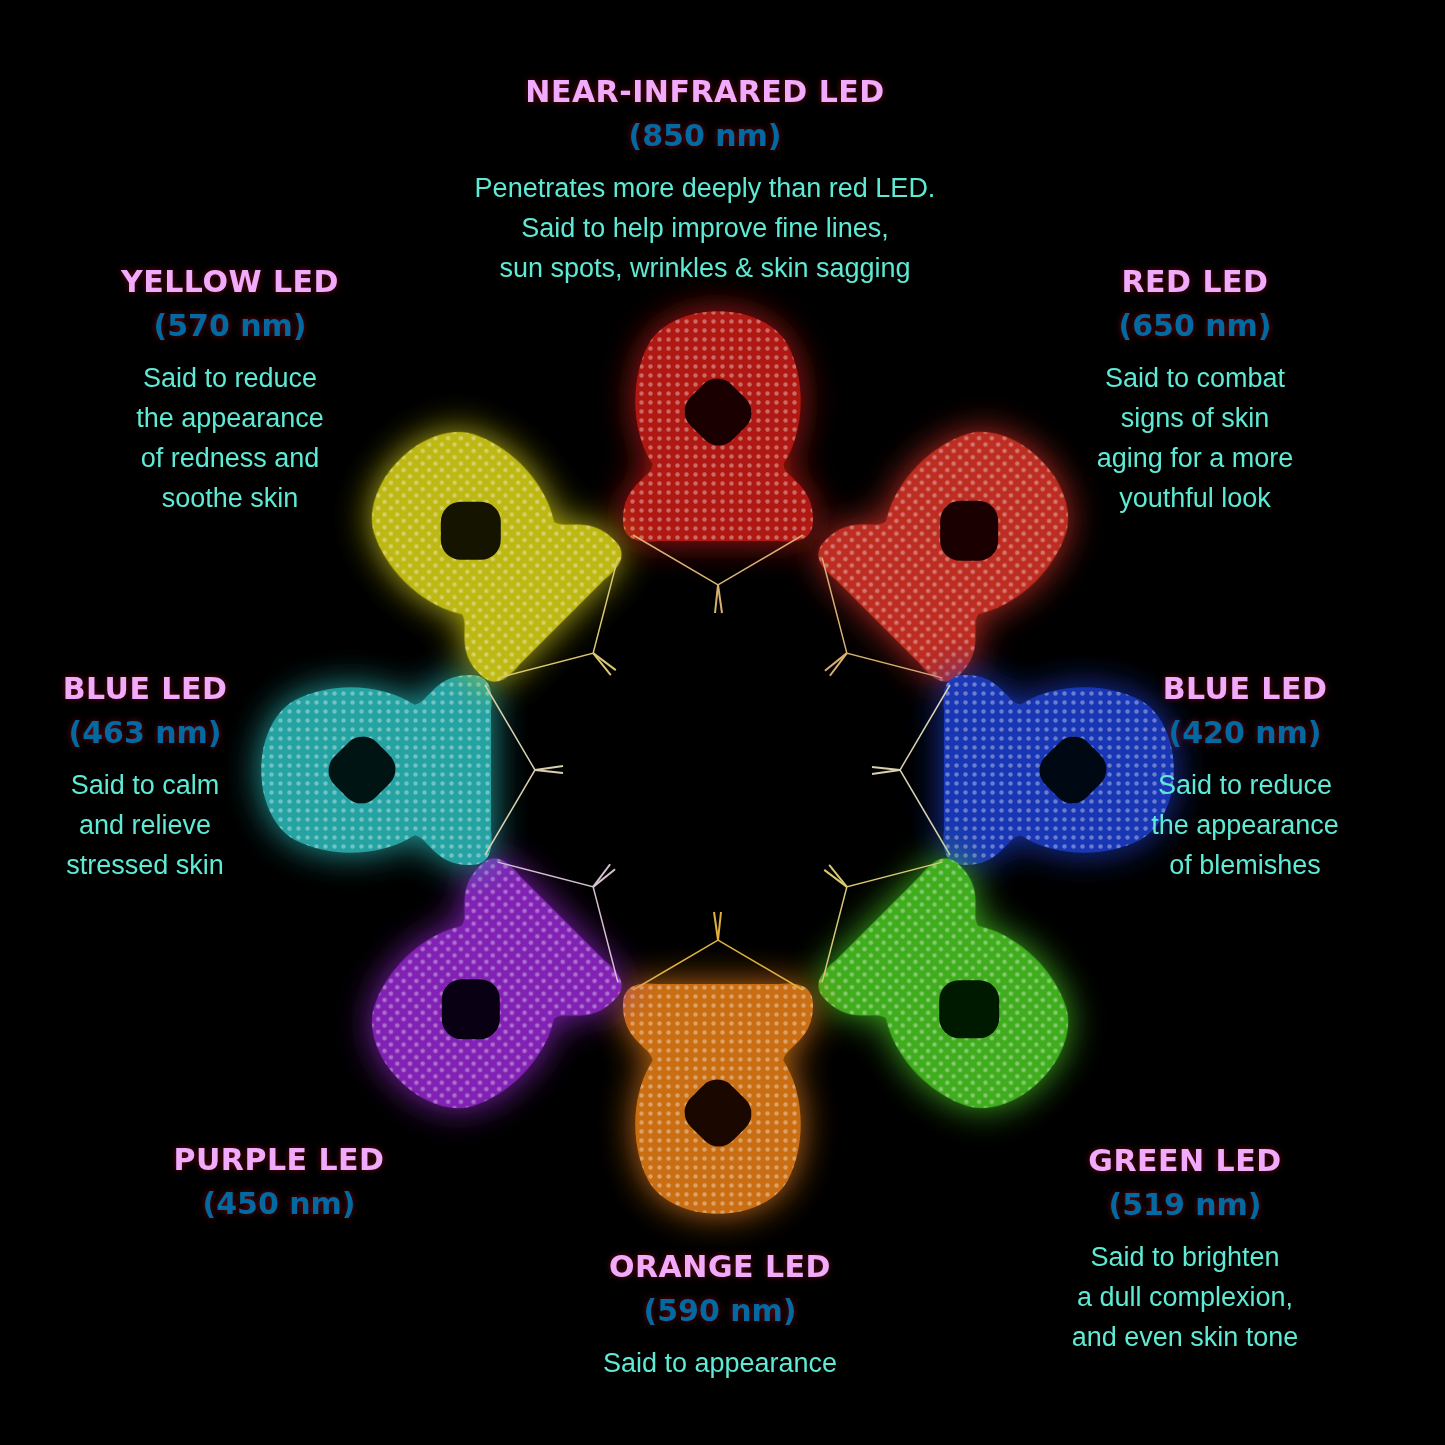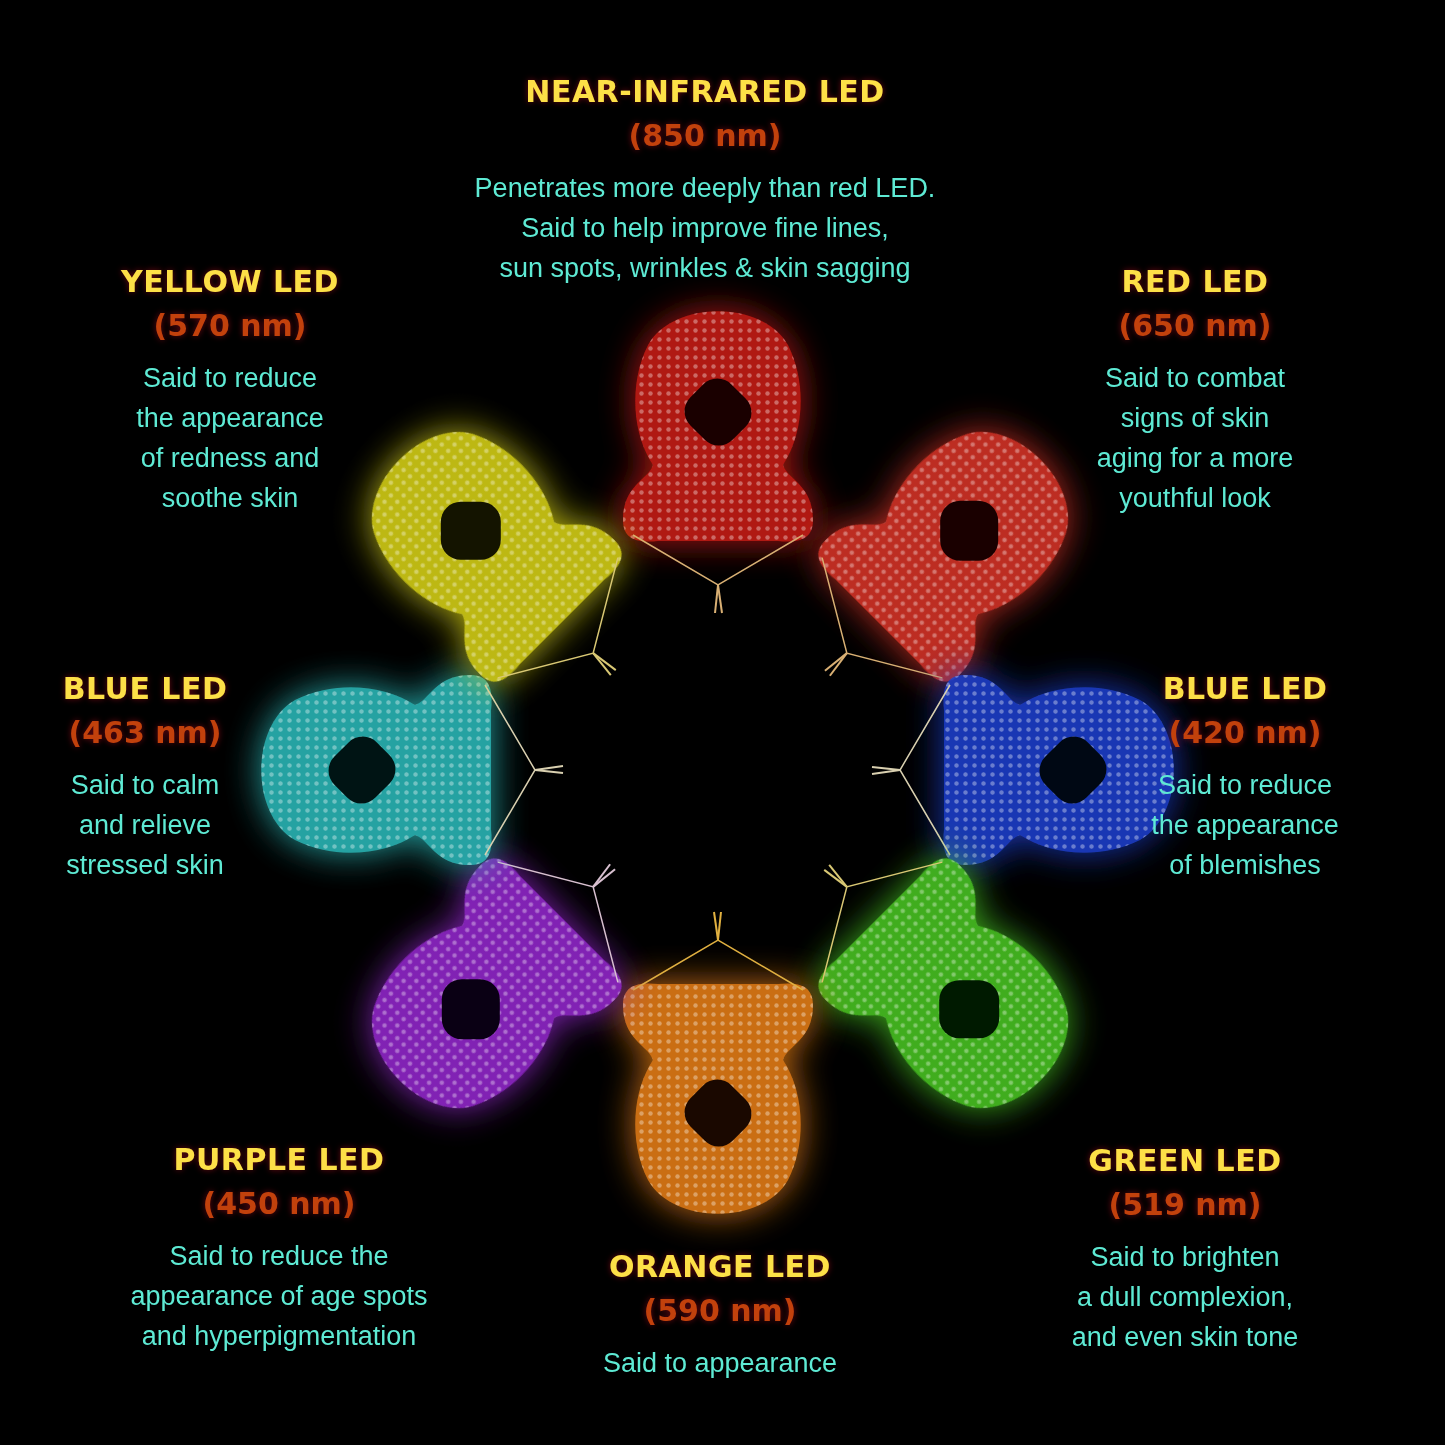--- a/index.html
+++ b/index.html
@@ -1,20 +1,20 @@
 <!DOCTYPE html>
 <html><head>
 <meta charset="utf-8">
 <style>
   html, body { margin: 0; padding: 0; background: #000; }
   body { width: 1445px; height: 1445px; position: relative; overflow: hidden; font-family: "DejaVu Sans", sans-serif; }
   .stage { position: absolute; left: 0; top: 0; width: 1445px; height: 1445px; background: #000; }
   .label { position: absolute; text-align: center; }
-  .label .title { color: #fde047; font-weight: bold; font-size: 30px; line-height: 44px; letter-spacing: 0.5px; text-shadow: 0 0 6px rgba(232,20,42,0.45); font-family: "DejaVu Sans", sans-serif; }
-  .label .wl { color: #c2410c; font-weight: bold; font-size: 30px; line-height: 44px; text-shadow: 0 0 6px rgba(232,20,42,0.45); }
+  .label .title { color: #f0abfc; font-weight: bold; font-size: 30px; line-height: 44px; letter-spacing: 0.5px; text-shadow: 0 0 6px rgba(232,20,42,0.45); font-family: "DejaVu Sans", sans-serif; }
+  .label .wl { color: #0369a1; font-weight: bold; font-size: 30px; line-height: 44px; text-shadow: 0 0 6px rgba(232,20,42,0.45); }
   .label .desc { color: #5eead4; font-size: 27px; line-height: 40px; margin-top: 10px; white-space: pre-line; font-family: "Liberation Sans", sans-serif; }
 </style>
 </head>
 <body>
 
 <div class="stage">
 
   <svg width="1445" height="1445" style="position:absolute;left:0;top:0">
     <defs>
       <pattern id="dots" width="9" height="9" patternUnits="userSpaceOnUse">
@@ -141,23 +141,20 @@
 
   <div class="label" style="left:570px; top:1245px; width:300px;">
     <div class="title">ORANGE LED</div>
     <div class="wl">(590 nm)</div>
     <div class="desc">Said to appearance</div>
   </div>
 
   <div class="label" style="left:84px; top:1138px; width:390px;">
     <div class="title">PURPLE LED</div>
     <div class="wl">(450 nm)</div>
-    <div class="desc">Said to reduce the
-appearance of age spots
-and hyperpigmentation</div>
   </div>
 
   <div class="label" style="left:10px; top:667px; width:270px;">
     <div class="title">BLUE LED</div>
     <div class="wl">(463 nm)</div>
     <div class="desc">Said to calm
 and relieve
 stressed skin</div>
   </div>
 

